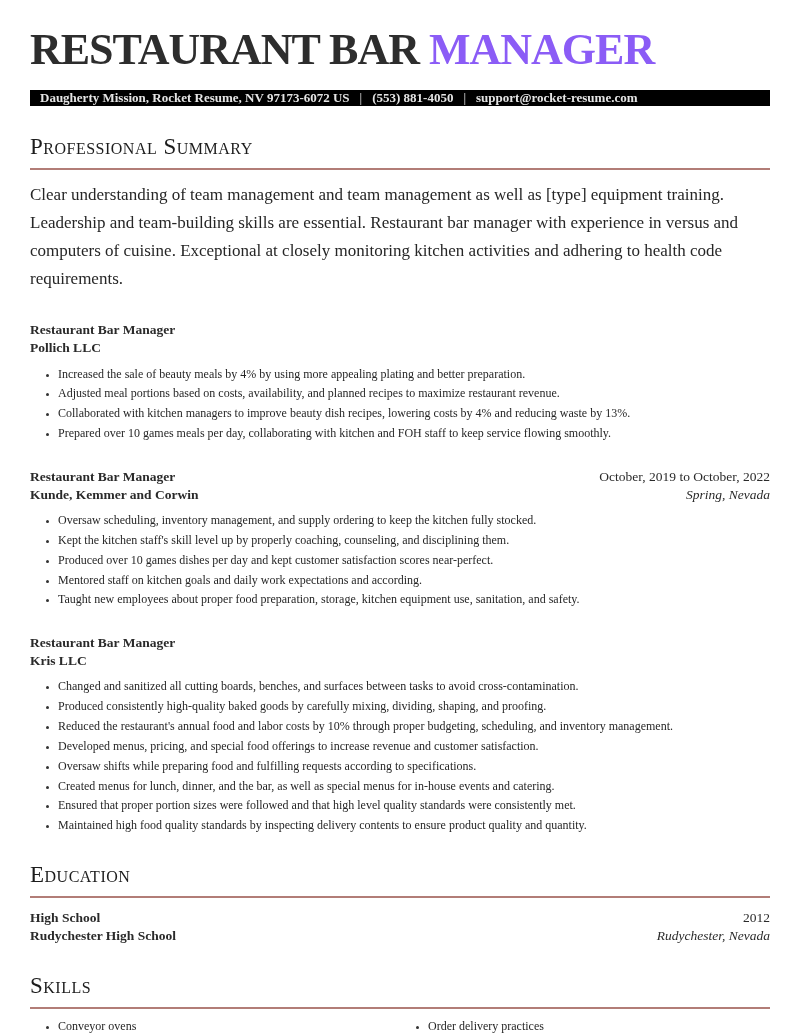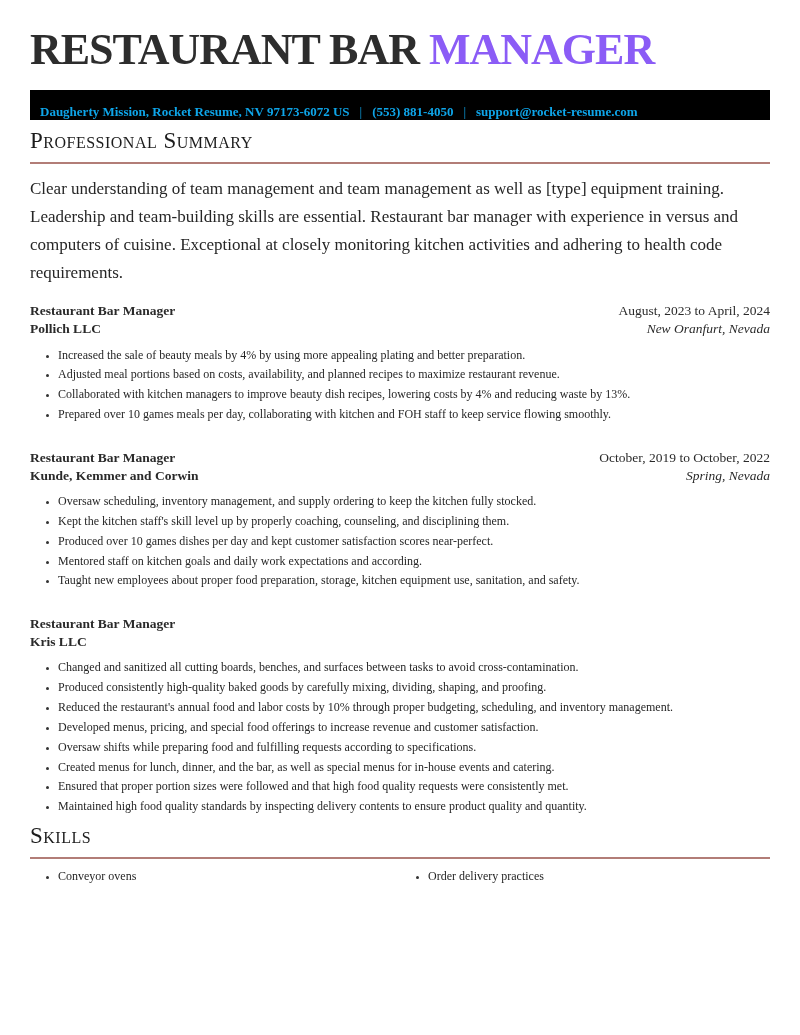--- a/index.html
+++ b/index.html
@@ -20,34 +20,34 @@
     font-weight: bold;
     letter-spacing: -1px;
     line-height: 1.0;
     color: #2d2d2d;
     white-space: nowrap;
   }
   .main-title .accent { color: #8b5cf6; }
   .contact-bar {
     margin-top: 18px;
     background: #000000;
-    color: #0ea5e9;
-    height: 30px;
+    color: #e5e5e5;
+    height: 16px;
     display: flex;
-    align-items: flex-end;
+    align-items: center;
     padding: 0 10px;
     font-size: 13px;
     font-weight: bold;
   }
   .contact-bar .sep {
     margin: 0 10px;
     font-weight: normal;
   }
   
-  .section { margin-top: 8px; }
+  .section { margin-top: 28px; }
   .section-heading {
     font-variant: small-caps;
     font-size: 23px;
     font-weight: normal;
     letter-spacing: 0.5px;
     color: #1c1c1c;
     padding-bottom: 8px;
     border-bottom: 2px solid #b27d77;
   }
   .section-body { margin-top: 11px; }
@@ -107,24 +107,20 @@
   </div>
 
   <div class="section">
 
     <div class="job-entry">
       <div class="entry-header">
         <div class="entry-left">
           <div class="line1">Restaurant Bar Manager</div>
           <div class="line2">Pollich LLC</div>
         </div>
-        <div class="entry-right">
-          <div class="dates">August, 2023 to April, 2024</div>
-          <div class="location">New Oranfurt, Nevada</div>
-        </div>
       </div>
       <ul class="bullets">
           <li>Increased the sale of beauty meals by 4% by using more appealing plating and better preparation.</li>
           <li>Adjusted meal portions based on costs, availability, and planned recipes to maximize restaurant revenue.</li>
           <li>Collaborated with kitchen managers to improve beauty dish recipes, lowering costs by 4% and reducing waste by 13%.</li>
           <li>Prepared over 10 games meals per day, collaborating with kitchen and FOH staff to keep service flowing smoothly.</li>
         </ul>
     </div>
 
     <div class="job-entry">
@@ -154,26 +150,41 @@
           <div class="line2">Kris LLC</div>
         </div>
       </div>
       <ul class="bullets">
           <li>Changed and sanitized all cutting boards, benches, and surfaces between tasks to avoid cross-contamination.</li>
           <li>Produced consistently high-quality baked goods by carefully mixing, dividing, shaping, and proofing.</li>
           <li>Reduced the restaurant's annual food and labor costs by 10% through proper budgeting, scheduling, and inventory management.</li>
           <li>Developed menus, pricing, and special food offerings to increase revenue and customer satisfaction.</li>
           <li>Oversaw shifts while preparing food and fulfilling requests according to specifications.</li>
           <li>Created menus for lunch, dinner, and the bar, as well as special menus for in-house events and catering.</li>
-          <li>Ensured that proper portion sizes were followed and that high food quality requests were consistently met.</li>
+          <li>Ensured that proper portion sizes were followed and that high level quality standards were consistently met.</li>
           <li>Maintained high food quality standards by inspecting delivery contents to ensure product quality and quantity.</li>
         </ul>
     </div>
   </div>
 
+  <div class="section">
+    <h2 class="section-heading">Education</h2>
+    <div class="section-body edu-header">
+      <div class="entry-header">
+        <div class="entry-left">
+          <div class="line1">High School</div>
+          <div class="line2">Rudychester High School</div>
+        </div>
+        <div class="entry-right">
+          <div>2012</div>
+          <div class="location">Rudychester, Nevada</div>
+        </div>
+      </div>
+    </div>
+  </div>
 
   <div class="section">
     <h2 class="section-heading">Skills</h2>
     <div class="skills-columns">
       <ul class="bullets">
           <li>Conveyor ovens</li>
         </ul>
       <ul class="bullets">
           <li>Order delivery practices</li>
         </ul>

